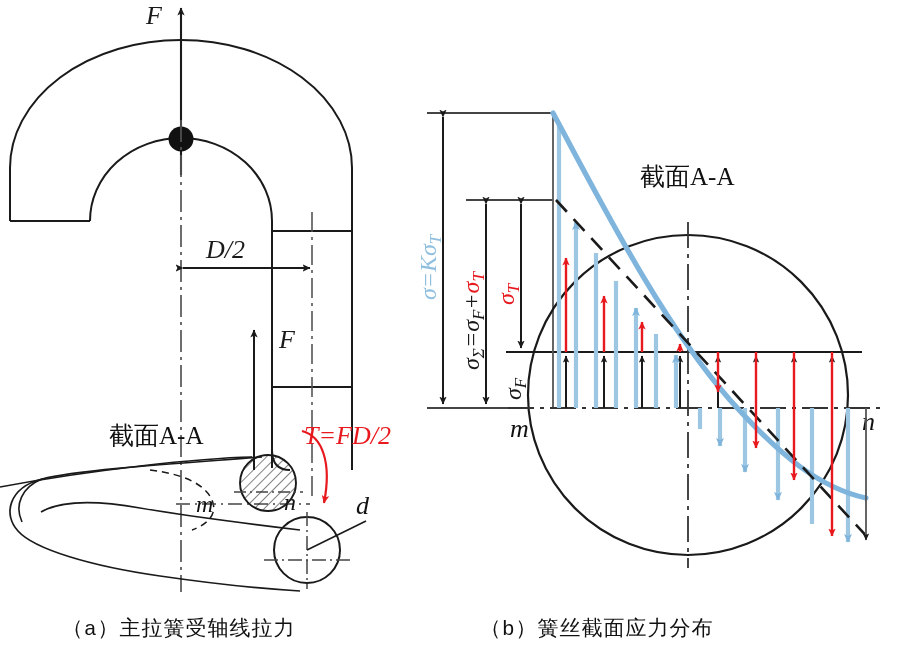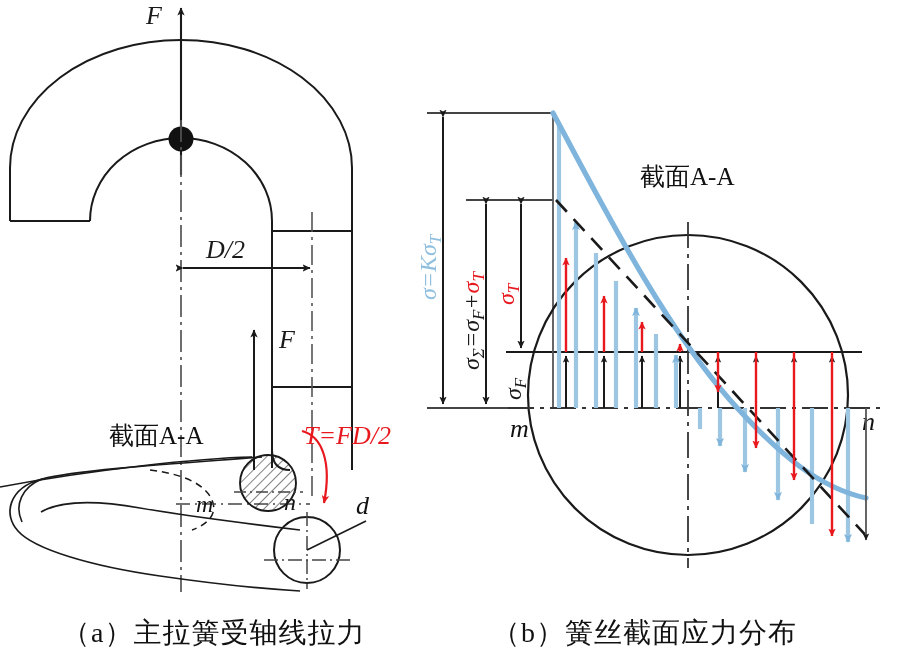--- a/index.html
+++ b/index.html
@@ -4,28 +4,28 @@
 <style>
   html,body{margin:0;padding:0;background:#ffffff;}
   body{
     width:904px;height:659px;position:relative;overflow:hidden;
     font-family:"Liberation Serif","DejaVu Serif",serif;
     color:#000;
   }
   #figure{position:absolute;left:0;top:0;width:904px;height:659px;}
   .cap{
     position:absolute;
-    font-family:Liberation Serif, serif;
-    font-size:28px;
+    font-family:Liberation Mono, monospace;
+    font-size:21px;
     letter-spacing:1px;
     white-space:nowrap;
     color:#111;
   }
   #cap-a{left:62px;top:614px;}
-  #cap-b{left:492px;top:614px;}
+  #cap-b{left:480px;top:614px;}
   svg text{font-family:"Liberation Serif","DejaVu Serif",serif;}
   .ital{font-style:italic;}
 </style>
 </head>
 <body>
 
 <svg id="figure" viewBox="0 0 904 659" width="904" height="659">
   <defs>
     <marker id="ah-k" markerWidth="9" markerHeight="9" refX="7.5" refY="4" orient="auto" markerUnits="userSpaceOnUse">
       <path d="M0,0.3 L8,4 L0,7.7 L1.9,4 Z" fill="#1a1a1a"></path>

